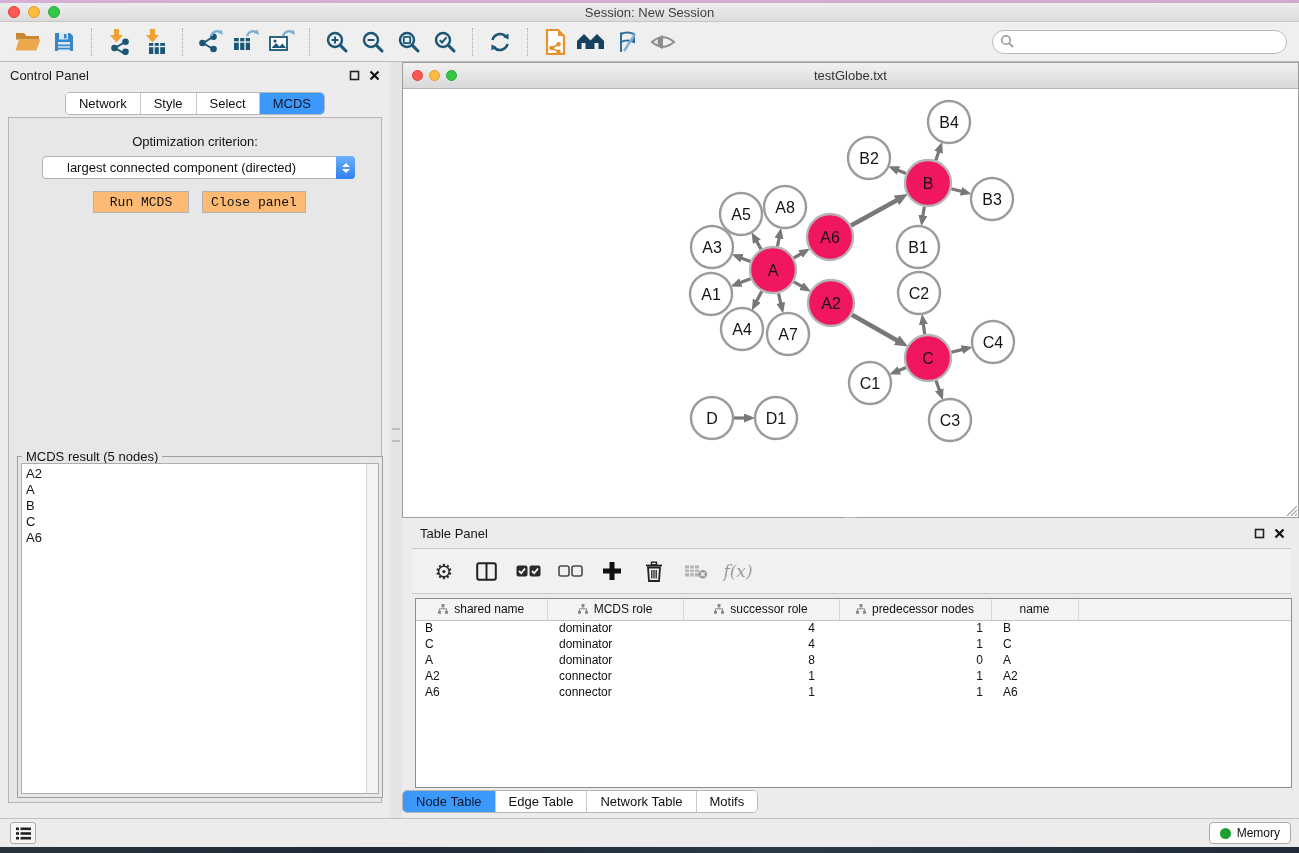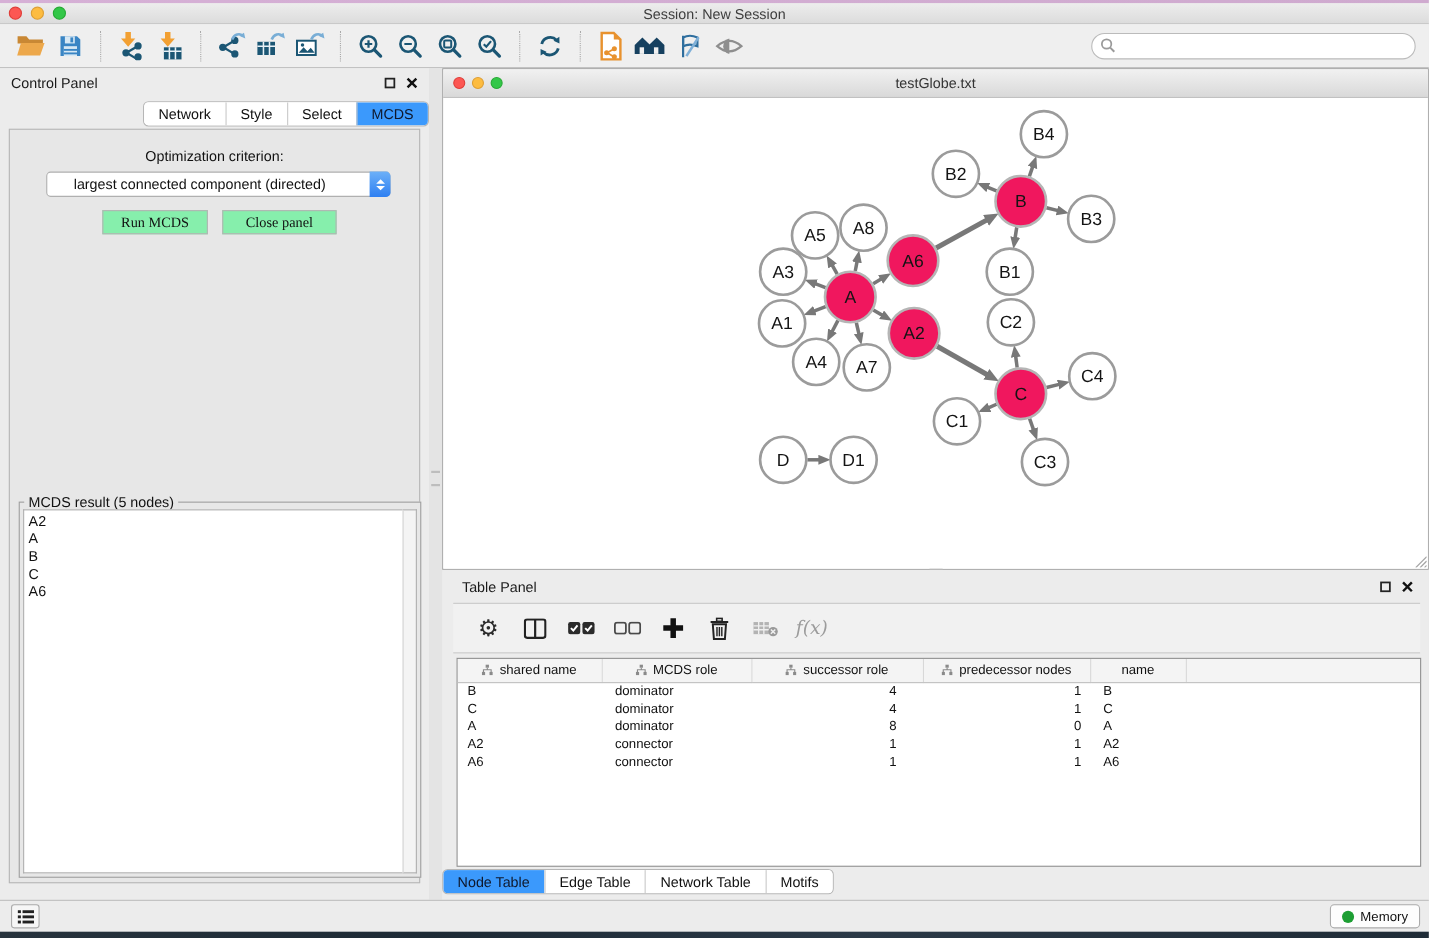--- a/index.html
+++ b/index.html
@@ -37,37 +37,37 @@
   #control-panel { left:0; top:62px; width:390px; height:756px; background:#ececec; }
   #cp-header { height:26px; display:flex; align-items:center; padding:0 10px; }
   #cp-header .panel-title { font-size:13px; color:#1a1a1a; }
   .win-btns { margin-left:auto; display:flex; gap:9px; align-items:center; }
   .seg { display:inline-flex; border:1px solid #b6b6b6; border-radius:5px;
     overflow:hidden; background:#fff; }
   .seg-tab { padding:3px 13px; font-size:13px; color:#111; background:#fff;
     border-left:1px solid #c9c9c9; white-space:nowrap; }
   .seg-tab:first-child { border-left:none; }
   .seg-tab.active { background:#3b99fc; color:#0f172a; }
-  #cp-tabs-row { text-align:right; margin-top:4px; }
+  #cp-tabs-row { text-align:center; margin-top:4px; }
   #cp-content { left:8px; top:55px; width:374px; height:686px;
     background:#e7e7e7; border:1px solid #b6b6b6; }
   #opt-label { text-align:center; margin-top:16px; font-size:13px; color:#111; }
   #criterion { left:33px; top:38px; width:313px; height:23px; background:#fff;
     border:1px solid #b0b0b0; border-radius:4px; display:flex; align-items:center; }
   #criterion .val { font-size:13px; padding-left:24px; color:#111; flex:1;
     white-space:nowrap; overflow:hidden; }
   #criterion .spinner { width:19px; height:23px; margin:-1px; border-radius:0 4px 4px 0;
     background:linear-gradient(#6cb0f8,#2f80f2); display:flex; flex-direction:column;
     align-items:center; justify-content:center; gap:2px; }
   .chev { width:0; height:0; border-left:4px solid transparent; border-right:4px solid transparent; }
   .chev.up { border-bottom:4px solid #fff; }
   .chev.down { border-top:4px solid #fff; }
-  .mac-btn { background:#86efac; border:1px solid #b3b3b3; border-radius:0;
+  .mac-btn { background:#fdba74; border:1px solid #b3b3b3; border-radius:0;
     font-size:13px; color:#111; height:22px; display:inline-flex; align-items:center;
-    justify-content:center; font-family:Liberation Serif, serif; }
+    justify-content:center; font-family:Liberation Mono, monospace; }
   #run-btn { left:84px; top:73px; width:96px; }
   #closep-btn { left:193px; top:73px; width:104px; }
   #result-box { left:8px; top:338px; width:366px; height:342px;
     border:1px solid #9f9f9f; background:#e7e7e7; }
   #result-title { position:absolute; top:-8px; left:4px; background:#e7e7e7;
     padding:0 4px; font-size:13px; color:#111; }
   #result-list { position:absolute; left:3px; right:16px; top:6px; bottom:3px;
     background:#fff; border:1px solid #adadad; border-right:none; overflow:hidden; }
   #result-scroll { position:absolute; right:3px; top:6px; bottom:3px; width:13px;
     background:#f4f4f4; border:1px solid #adadad; border-left:1px solid #d6d6d6; }

